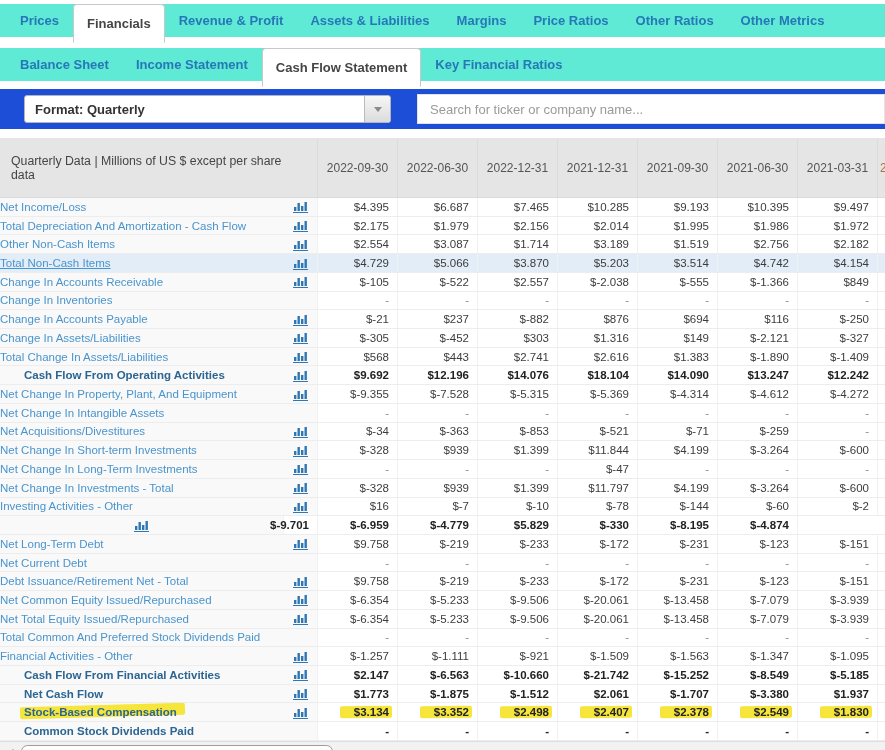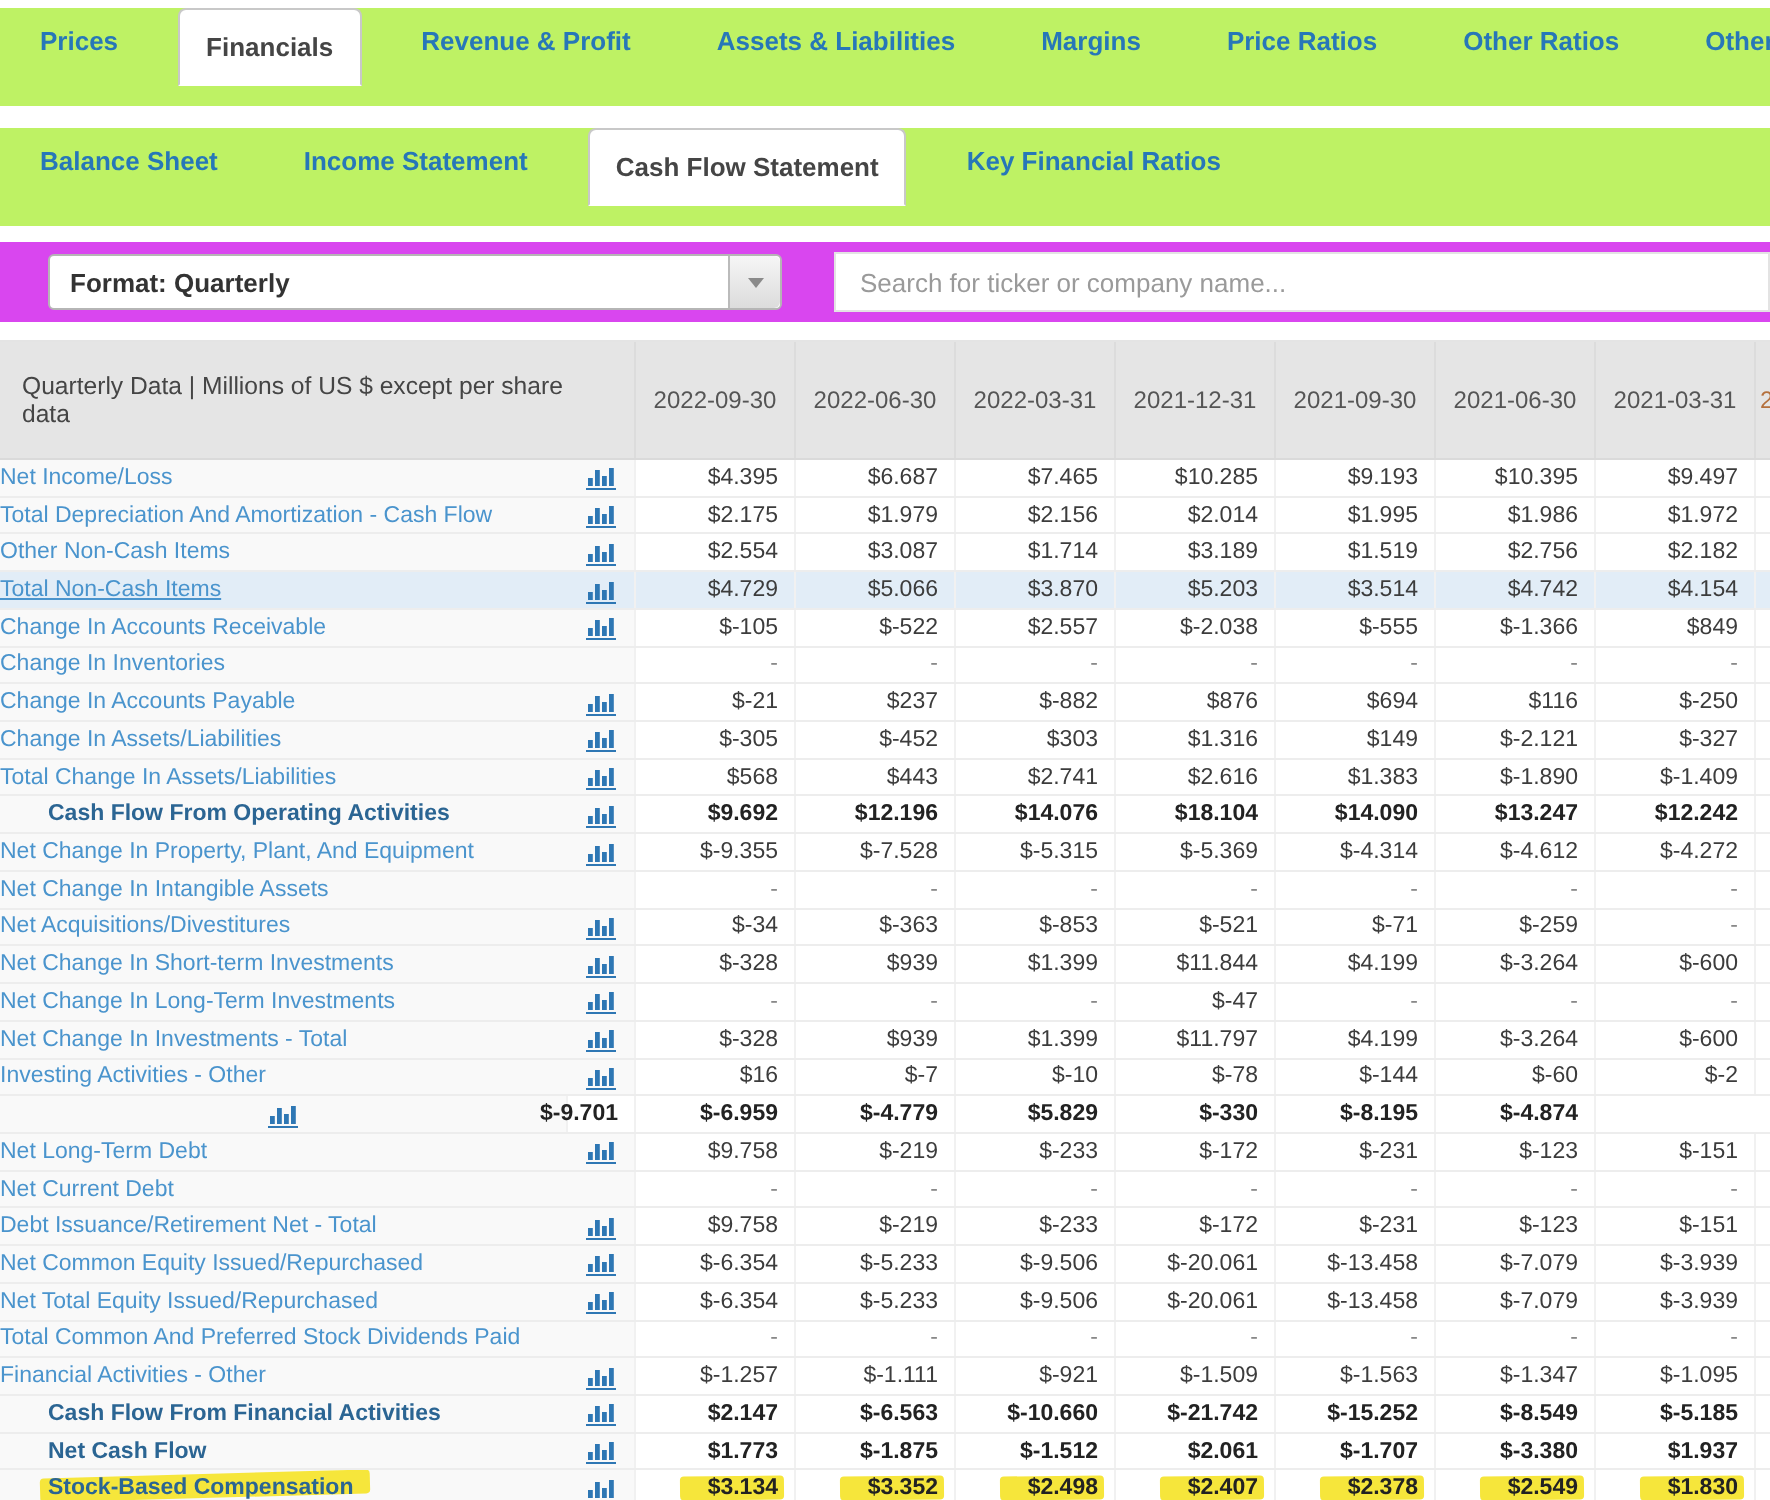--- a/index.html
+++ b/index.html
@@ -3,37 +3,37 @@
 <meta charset="utf-8">
 <style>
   * { margin:0; padding:0; box-sizing:border-box; }
   html,body { background:#fff; }
   .page {
     width:885px; height:750px; background:#fff; overflow:hidden;
     font-family:"Liberation Sans", sans-serif; padding-top:4px; position:relative;
   }
   
   .tabstrip {
-    width:885px; height:49px; background:#bef264; display:flex;
-    align-items:flex-start; padding-left:7px; position:relative; z-index:2;gap:16px;
+    width:885px; height:33px; background:#5eead4; display:flex;
+    align-items:flex-start; padding-left:7px; position:relative; z-index:2;
   }
   .strip1 { margin-bottom:11px; }
   .strip2 { margin-bottom:8px; }
   .tab {
     height:33px; display:flex; align-items:center; padding:0 13px;
     font-size:13px; font-weight:bold; color:#2777b8; cursor:pointer;
     white-space:nowrap; margin-right:1px;
   }
   .tab.active {
     height:39px; background:#fff; border:1px solid #c8c8c8; border-bottom:1px solid #fff;
     border-radius:4px 4px 0 0; color:#454545; position:relative; z-index:3;
   }
   
   .toolbar {
-    width:885px; height:40px; background:#d946ef; display:flex; align-items:center;
+    width:885px; height:40px; background:#1d4ed8; display:flex; align-items:center;
     padding-left:24px; margin-bottom:9px;
   }
   .select2 {
     width:367px; height:28px; background:#fff; border:1px solid #b5b5b5; border-radius:3px;
     display:flex; align-items:center; justify-content:space-between; cursor:pointer;
   }
   .sel-text { padding-left:10px; font-size:13px; font-weight:bold; color:#333; }
   .sel-btn {
     width:26px; height:26px; border-left:1px solid #bbb; border-radius:0 3px 3px 0;
     background:linear-gradient(#f6f6f6,#dcdcdc); display:flex; align-items:center; justify-content:center;
@@ -123,21 +123,21 @@
     </div>
     <input class="search" type="text" placeholder="Search for ticker or company name..." style="">
   </div>
 
   <div>
     <div class="thead grid-cols" id="thead">
         <div class="th corner">Quarterly Data | Millions of US $ except per share data</div>
         <div class="th"></div>
         <div class="th date">2022-09-30</div>
         <div class="th date">2022-06-30</div>
-        <div class="th date">2022-03-31</div>
+        <div class="th date">2022-12-31</div>
         <div class="th date">2021-12-31</div>
         <div class="th date">2021-09-30</div>
         <div class="th date">2021-06-30</div>
         <div class="th date">2021-03-31</div>
         <div class="th partial">2</div>
       </div>
     <div id="tbody">
         <div class="tr grid-cols">
           <div class="c-label">
             <span>Net Income/Loss</span>

